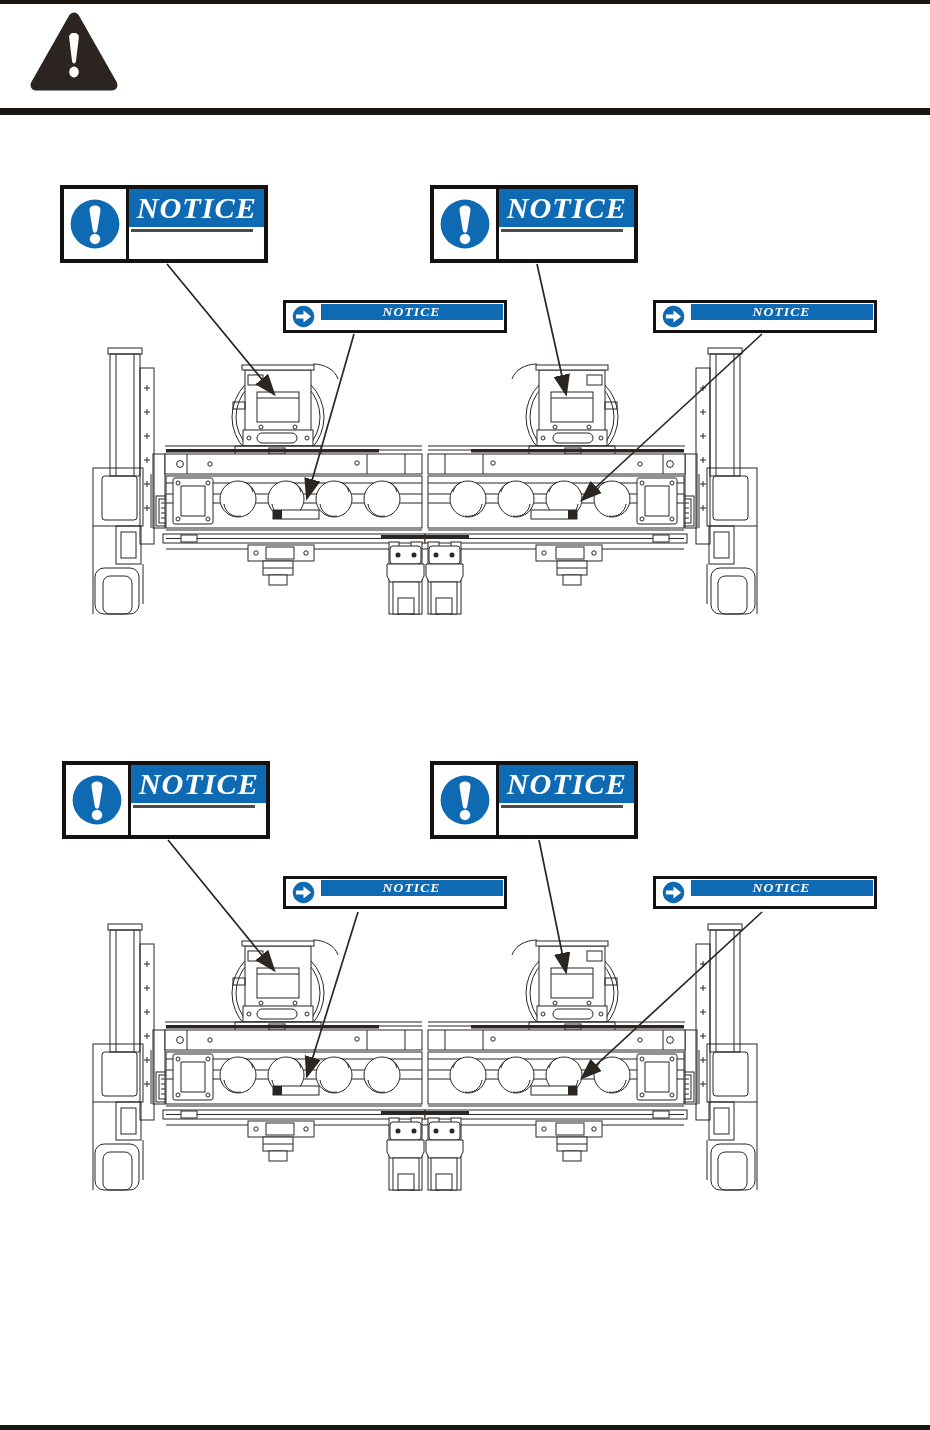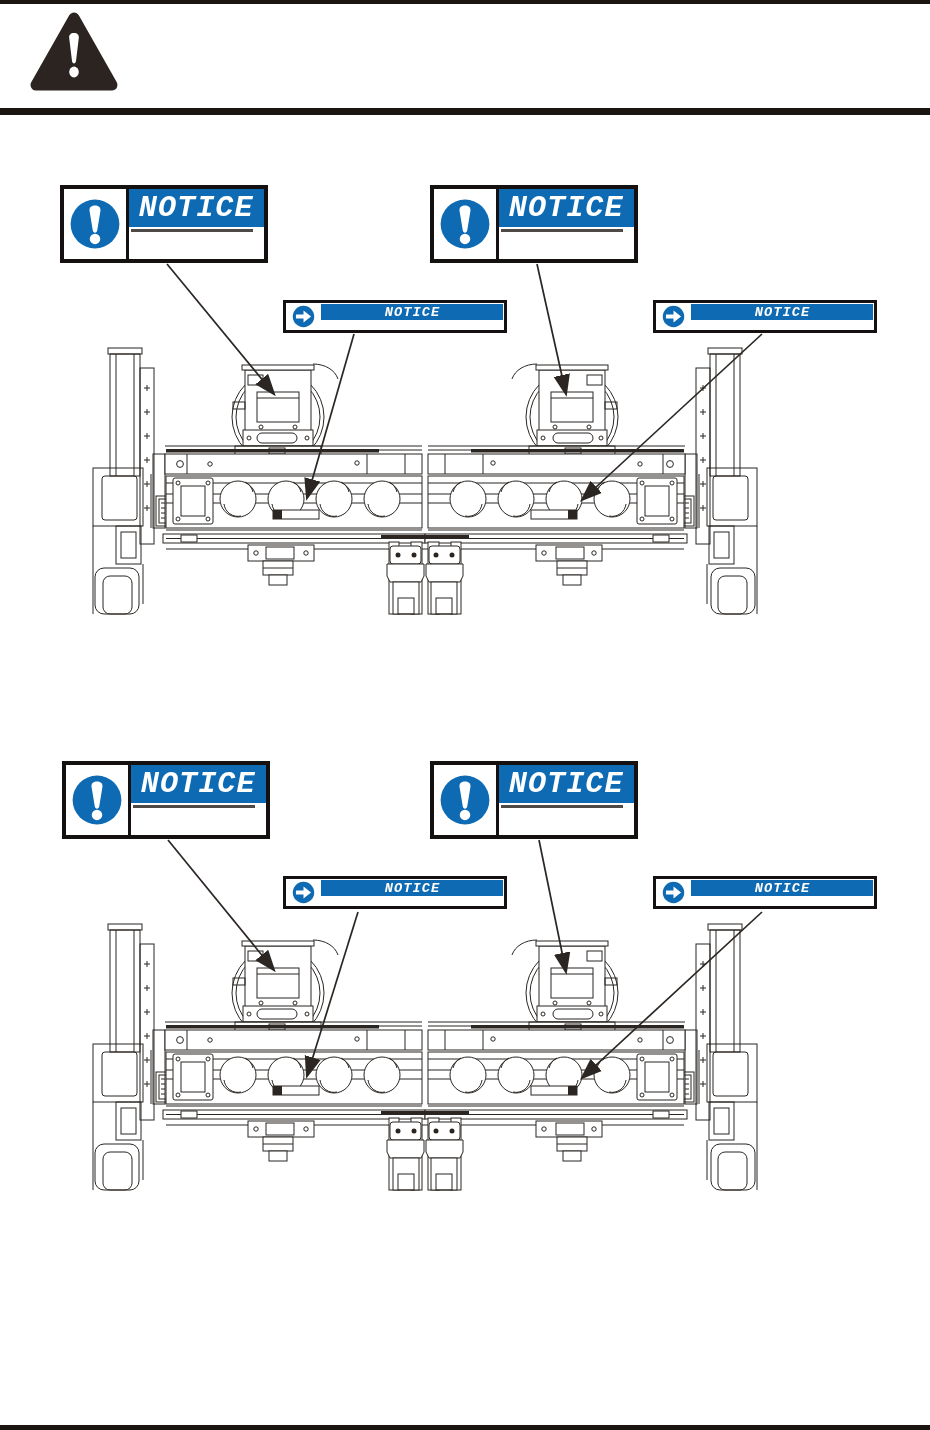--- a/index.html
+++ b/index.html
@@ -1,17 +1,17 @@
 <!DOCTYPE html>
 <html><head>
 <meta charset="utf-8">
 <style>
   html,body{margin:0;padding:0;background:#fff;}
   .page{position:relative;width:930px;height:1430px;background:#fff;overflow:hidden;
-        font-family:Liberation Mono, monospace;}
+        font-family:Liberation Serif, serif;}
   .hr{position:absolute;left:0;width:930px;background:#1a1511;}
   .top-strip{top:0;height:4px;}
   .rule-top{top:108px;height:7px;}
   .rule-bottom{top:1425px;height:5px;}
   .warning{position:absolute;left:28px;top:8px;width:92px;height:88px;}
   .section{position:absolute;left:0;width:930px;height:600px;}
   .sec-1{top:140px;} .sec-2{top:716px;}
 
   
   .big-label{position:absolute;top:45px;width:208px;height:78px;border:4px solid #141110;

